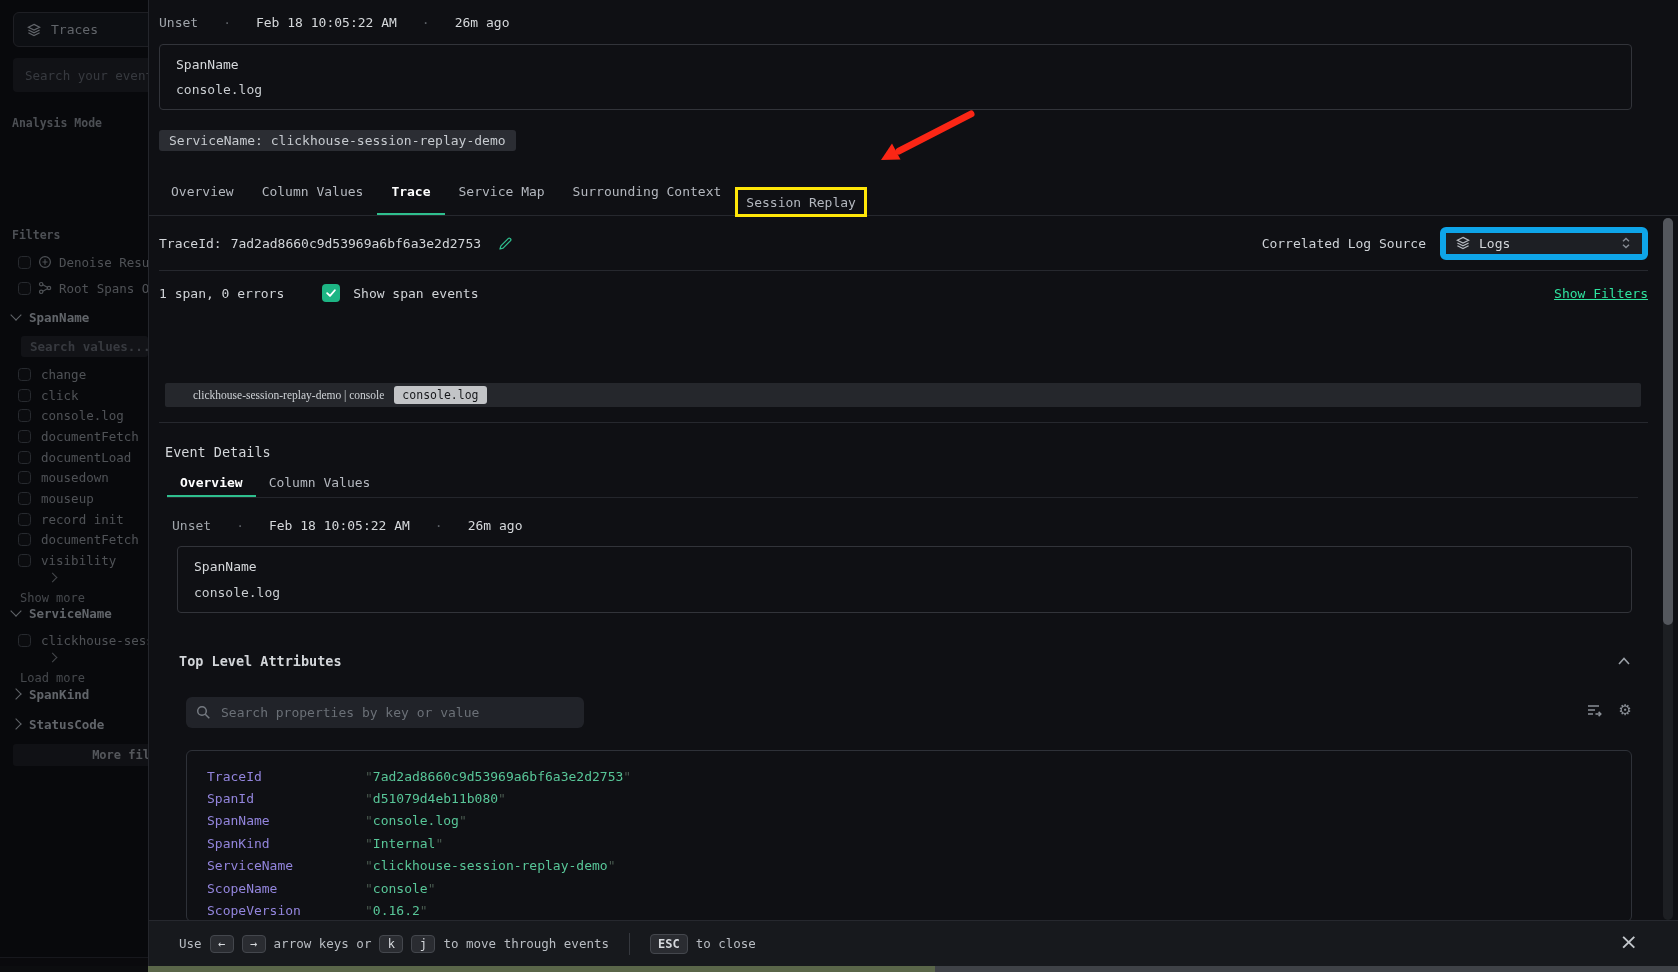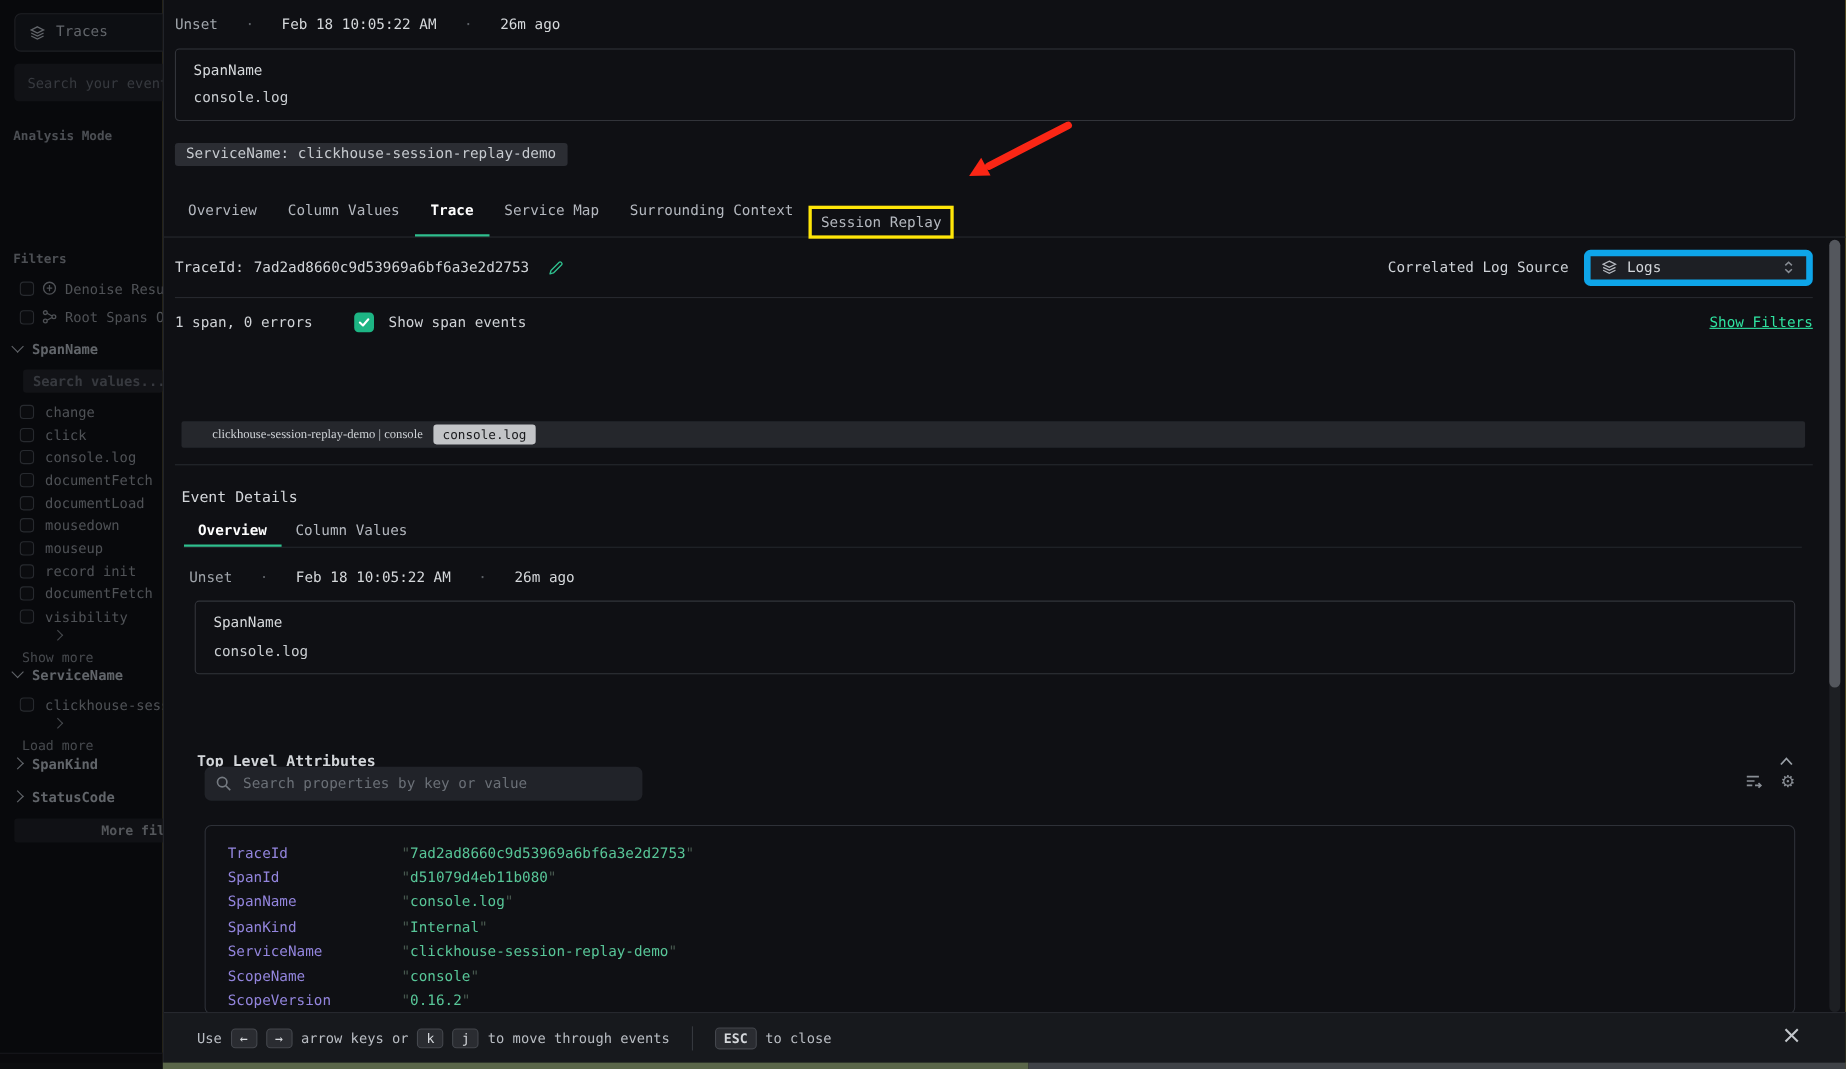--- a/index.html
+++ b/index.html
@@ -76,21 +76,21 @@
       display:flex;align-items:center;font-size:11.5px;}
   .waterfall .wf-label{margin-left:28px;color:#ced2d6;white-space:pre;font-family:Liberation Serif, serif;}
   .waterfall .wf-chip{margin-left:10px;background:#c2c4c7;color:#17181b;border-radius:3px;padding:2px 8px;cursor:pointer;}
   .ed-title{position:absolute;left:16px;top:444px;font-size:13.5px;color:#d4d7db;}
   .ed-tabs{position:absolute;left:18px;top:468px;right:40px;height:30px;border-bottom:1px solid #24262c;
       display:flex;box-sizing:border-box;}
   .ed-tabs .tab{padding:0 13px;font-size:13px;}
   .ed-tabs .tab.active{box-shadow:inset 0 -2px 0 #2fbf8e;}
   .ts2{left:23px;top:518px;}
   .card2{left:28px;top:546px;right:46px;height:67px;}
-  .tla-header{position:absolute;left:30px;top:650px;right:46px;height:22px;display:flex;align-items:center;justify-content:space-between;margin-top:31px;}
+  .tla-header{position:absolute;left:30px;top:650px;right:46px;height:22px;display:flex;align-items:center;justify-content:space-between;}
   .tla-header .t{font-size:13.5px;font-weight:bold;color:#d2d5d9;}
   .prop-search{position:absolute;left:37px;top:697px;width:398px;height:31px;background:#212329;border-radius:6px;
       display:flex;align-items:center;padding:0 10px;box-sizing:border-box;gap:8px;}
   .prop-search input{flex:1;background:transparent;border:none;color:#9aa0a7;font-size:13px;font-family:inherit;outline:none;}
   .prop-search input::placeholder{color:#6b7077;}
   .attr-actions{position:absolute;top:702px;right:46px;display:flex;gap:16px;align-items:center;}
   .gear{font-family:"DejaVu Sans",sans-serif;font-size:15px;color:#8a8f96;line-height:16px;cursor:pointer;}
   .attr-table{position:absolute;left:37px;top:750px;right:46px;height:172px;border:1px solid #2e3138;border-radius:6px;
       overflow:hidden;padding:14px 0 0 20px;box-sizing:border-box;}
   .attr-row{height:22.4px;display:flex;align-items:center;font-size:13px;}

